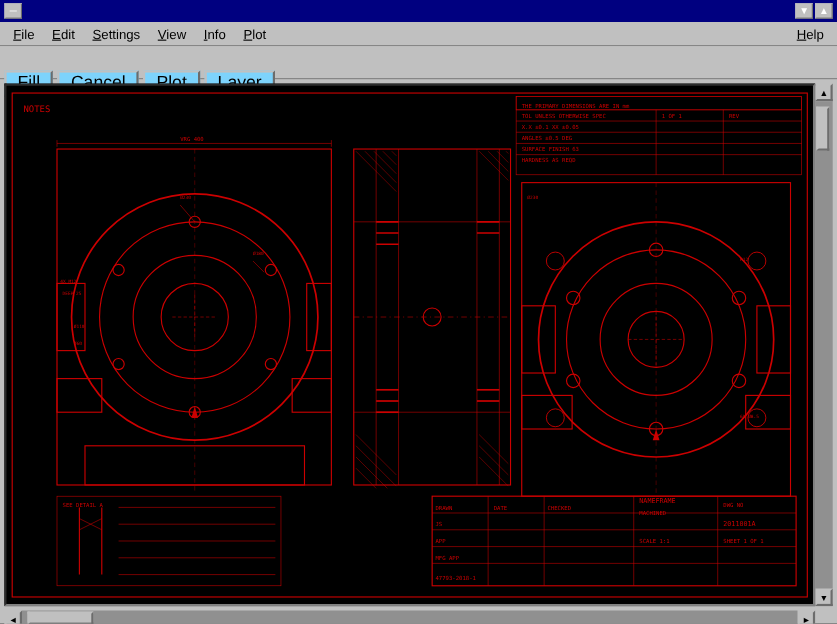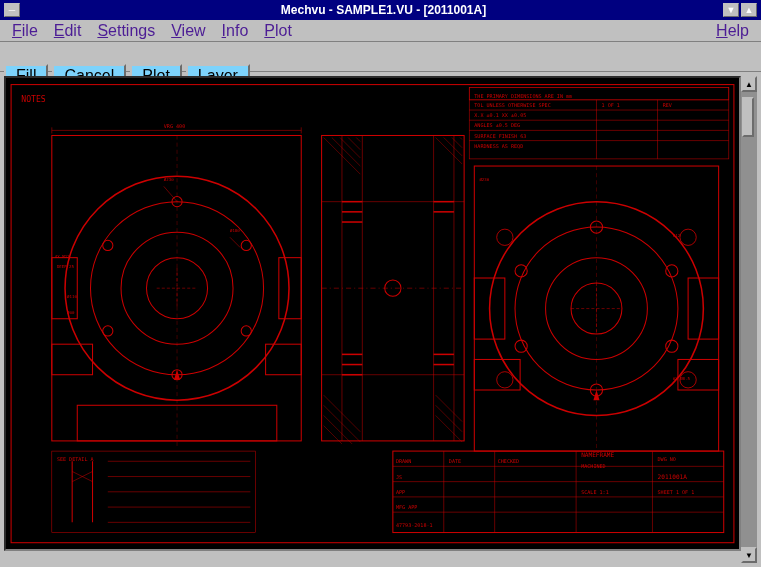--- a/index.html
+++ b/index.html
@@ -48,23 +48,23 @@
     #menu-bar {
       background: #c0c0c0;
       height: 22px;
       display: flex;
       align-items: center;
       border-bottom: 1px solid #808080;
       padding: 0 4px;
     }
     .menu-item {
       padding: 2px 8px;
-      font-size: 16px;
+      font-size: 12px;
       cursor: pointer;
-      color: #4c1d95;
+      color: #000000;
     }
     #menu-bar .spacer {
       flex: 1;
     }
 
     
     #toolbar {
       background: #c0c0c0;
       height: 30px;
       display: flex;
@@ -107,21 +107,21 @@
       flex-direction: column;
       height: calc(567px - 20px - 22px - 30px);
     }
     .drawing-wrapper {
       display: flex;
       flex: 1;
     }
     .drawing-inner {
       flex: 1;
       position: relative;
-      margin: 4px 0 16px 4px;
+      margin: 4px 0 4px 4px;
       border: 2px inset #808080;
       background: #000;
       overflow: hidden;
     }
     .v-scroll {
       width: 16px;
       display: flex;
       flex-direction: column;
       margin: 4px 4px 4px 0;
     }
@@ -159,21 +159,20 @@
       border: 2px outset #c0c0c0;
     }
   </style>
 </head>
 <body>
 
 <div id="title-bar">
   <div style="width:40px; display:flex; gap:2px;">
     <div class="win-btn">─</div>
   </div>
-  <div class="title-text">Mechvu - SAMPLE1.VU - [2011001A]</div>
   <div class="win-controls">
     <div class="win-btn">▼</div>
     <div class="win-btn">▲</div>
   </div>
 </div>
 
 <div id="menu-bar">
   <div class="menu-item"><u>F</u>ile</div>
   <div class="menu-item"><u>E</u>dit</div>
   <div class="menu-item"><u>S</u>ettings</div>

